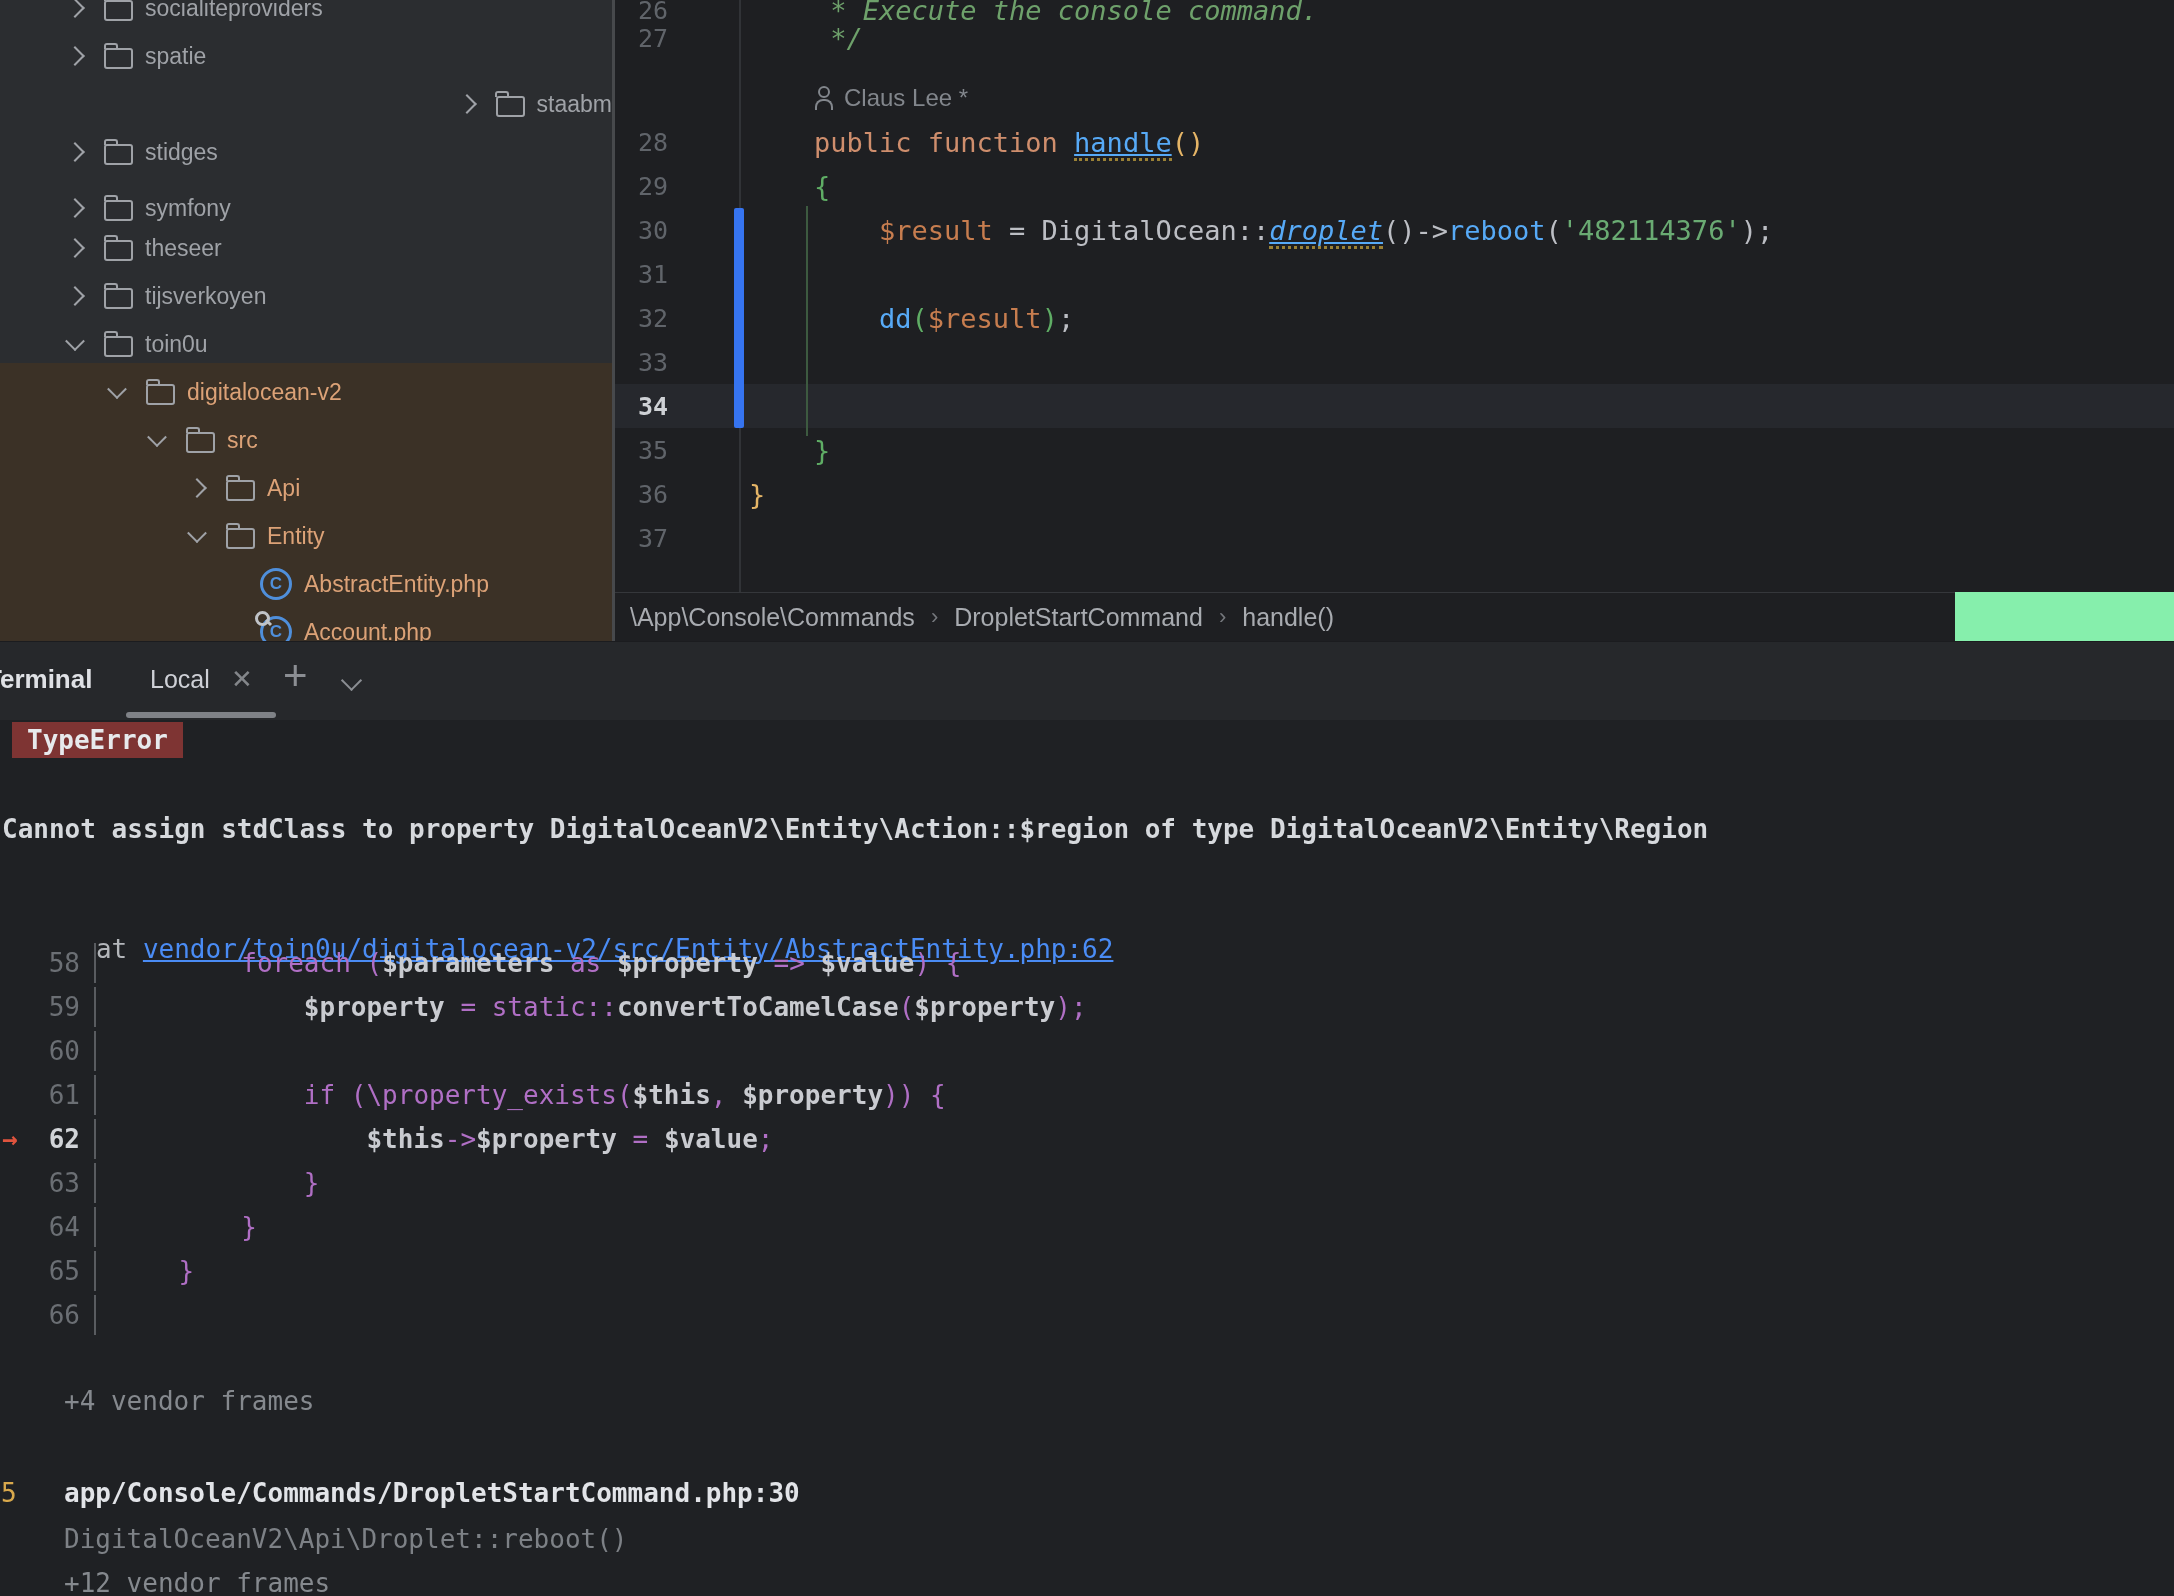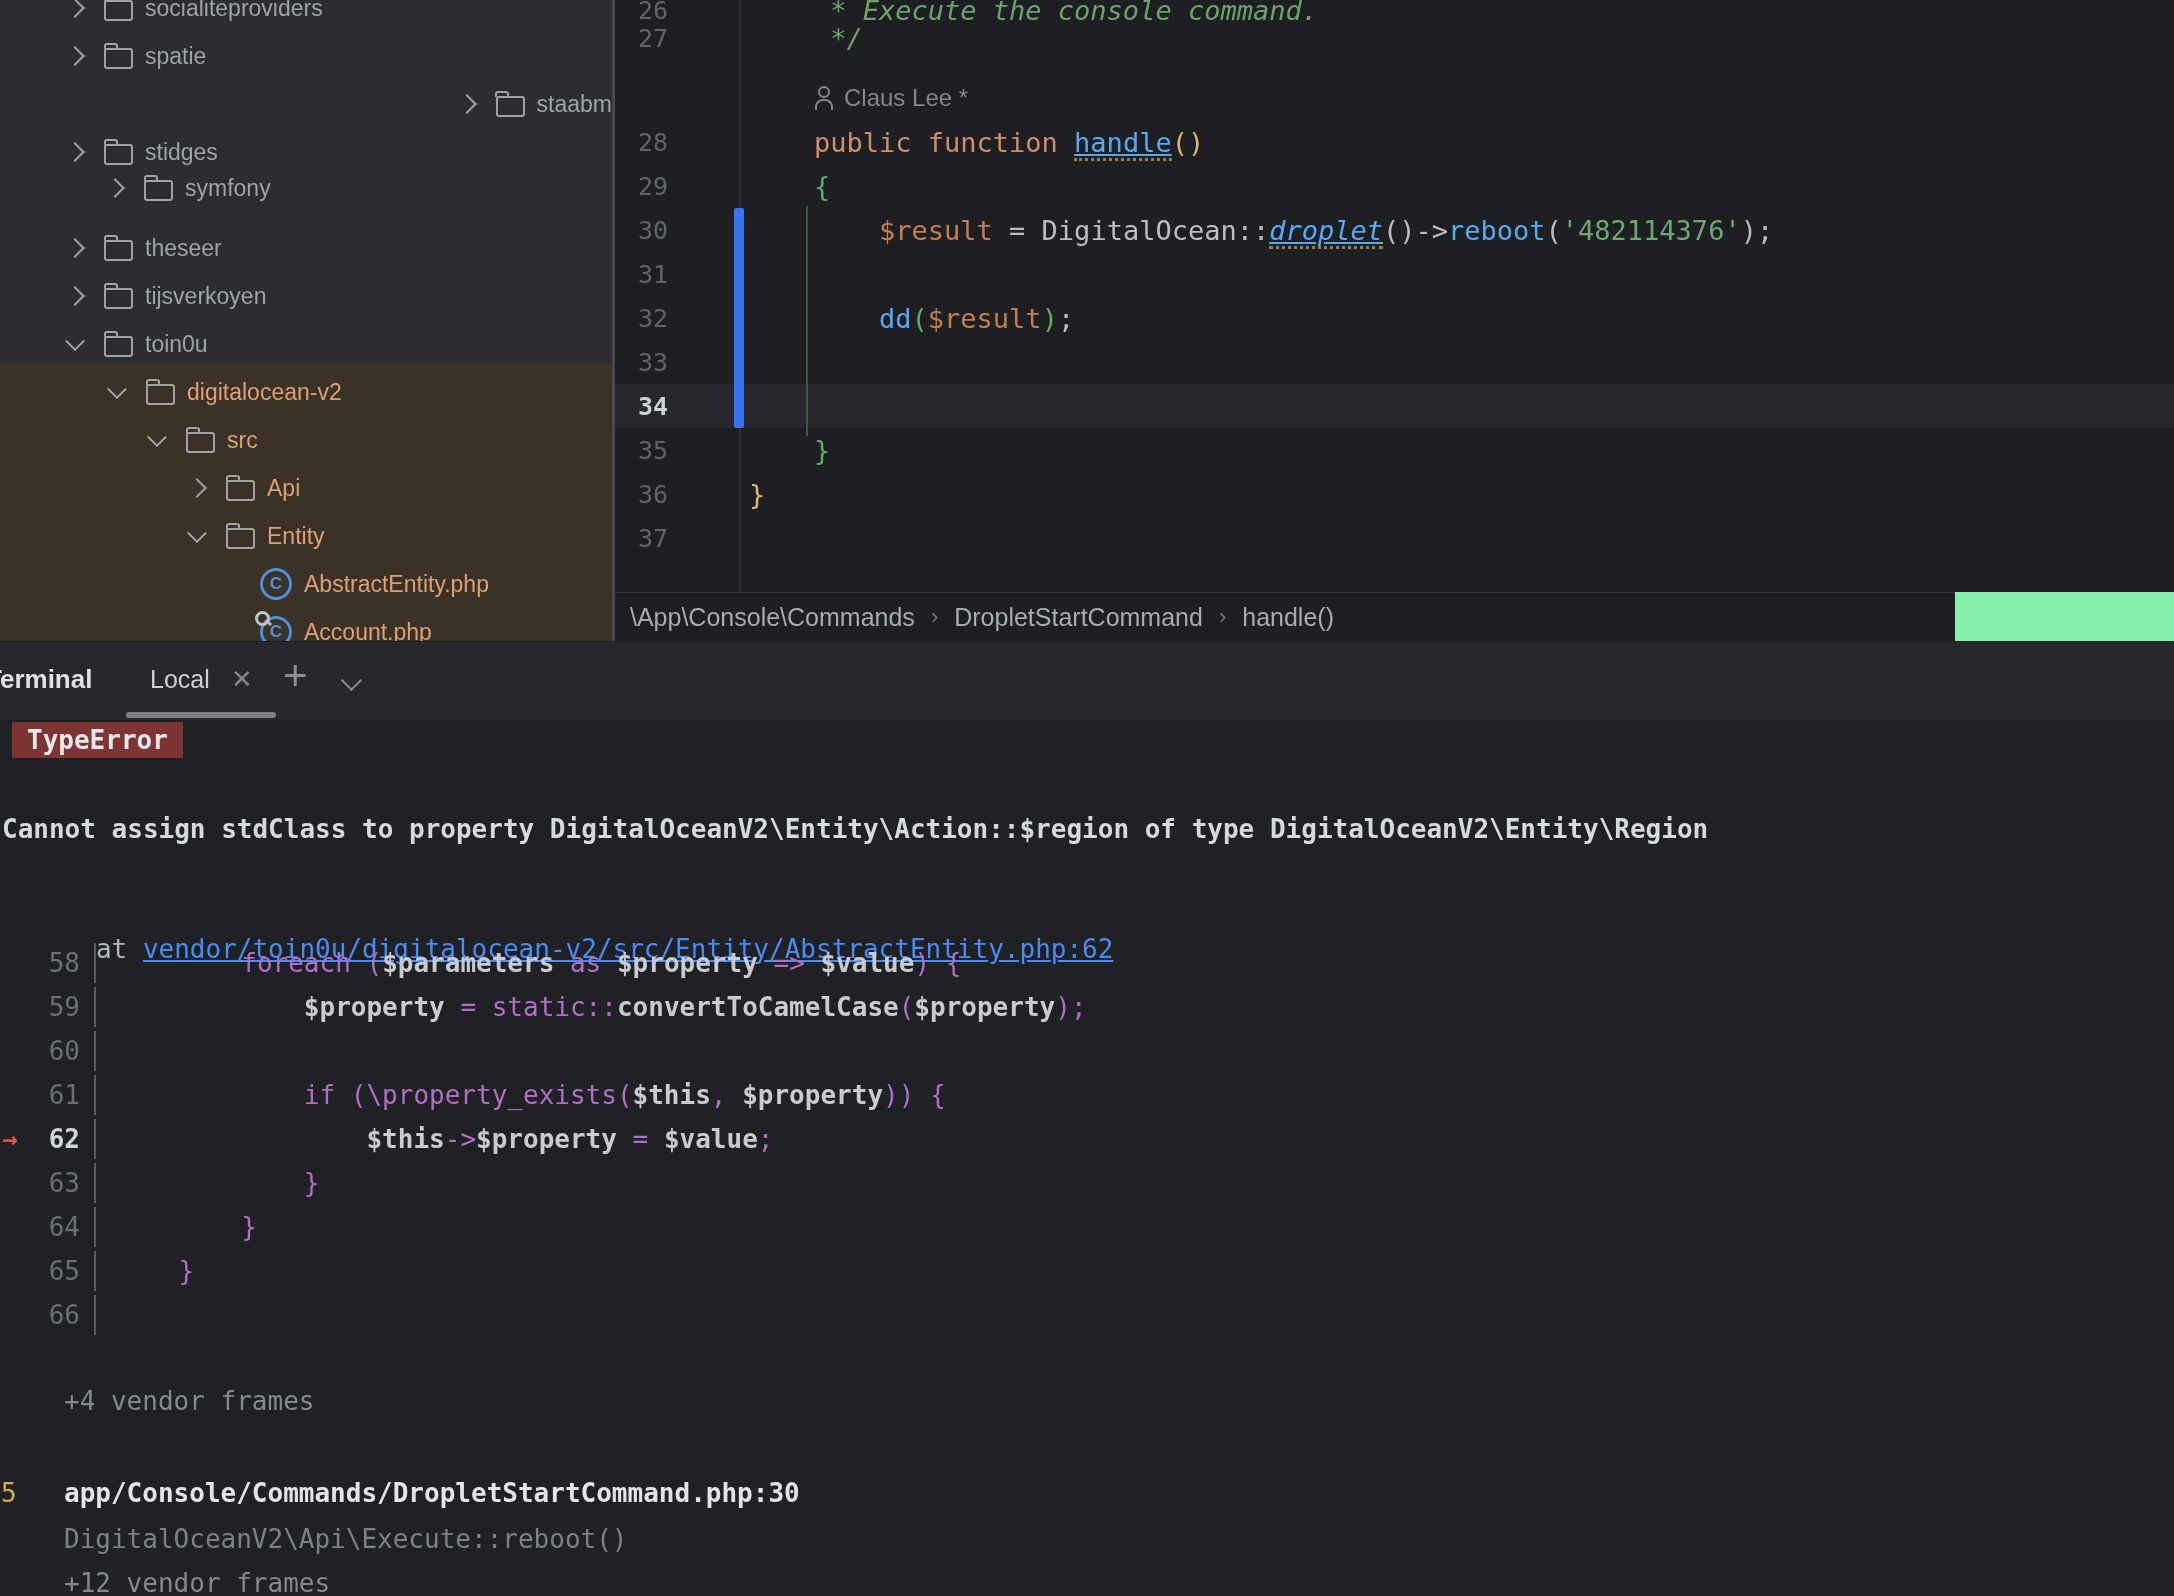--- a/index.html
+++ b/index.html
@@ -125,21 +125,21 @@
           <span class="folder"></span>
           <span style="margin-left: 12px;">staabm</span>
         </div>
         <div class="tree-row" style="top: 128px;">
           <span style="width: 68px; flex: 0 0 auto;"></span>
           <span class="chev right"></span>
           <span style="width: 22px; flex: 0 0 auto;"></span>
           <span class="folder"></span>
           <span style="margin-left: 12px;">stidges</span>
         </div>
-        <div class="tree-row" style="top: 164px; margin-left: 40px;">
+        <div class="tree-row" style="top: 184px;">
           <span style="width: 68px; flex: 0 0 auto;"></span>
           <span class="chev right"></span>
           <span style="width: 22px; flex: 0 0 auto;"></span>
           <span class="folder"></span>
           <span style="margin-left: 12px;">symfony</span>
         </div>
         <div class="tree-row" style="top: 224px;">
           <span style="width: 68px; flex: 0 0 auto;"></span>
           <span class="chev right"></span>
           <span style="width: 22px; flex: 0 0 auto;"></span>
@@ -332,17 +332,17 @@
         </div>
         <div class="tr-row">
           <span class="tr-num">66</span>
           <span class="tr-bar"></span>
           <span class="tr-code"></span>
         </div>
       </div>
     <div id="vendor1">+4 vendor frames</div>
     <div id="frame-num">5</div>
     <div id="frame-path">app/Console/Commands/DropletStartCommand.php:30</div>
-    <div id="frame-method">DigitalOceanV2\Api\Execute::reboot()</div>
+    <div id="frame-method">DigitalOceanV2\Api\Droplet::reboot()</div>
     <div id="vendor2">+12 vendor frames</div>
   </div>
 
 </div>
 
 </body></html>

